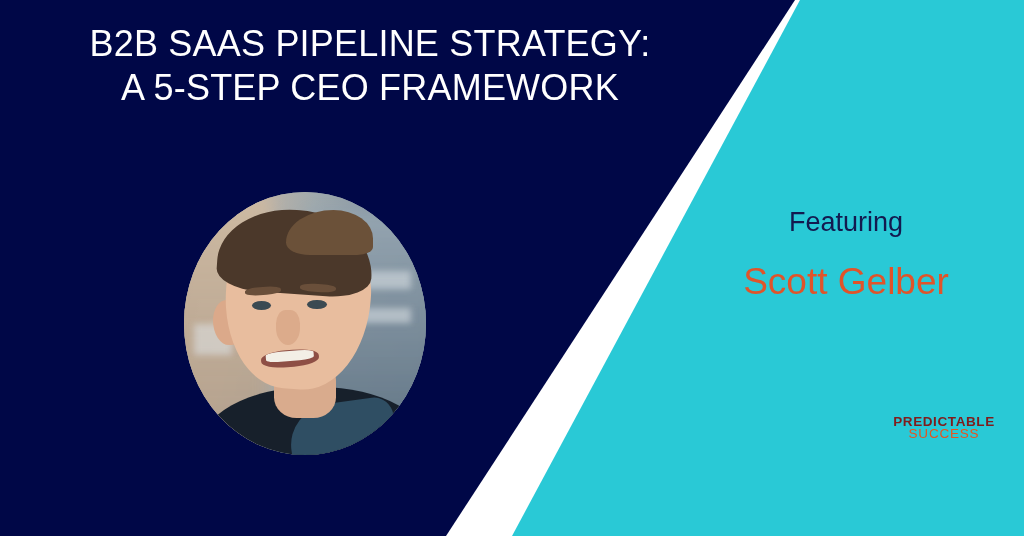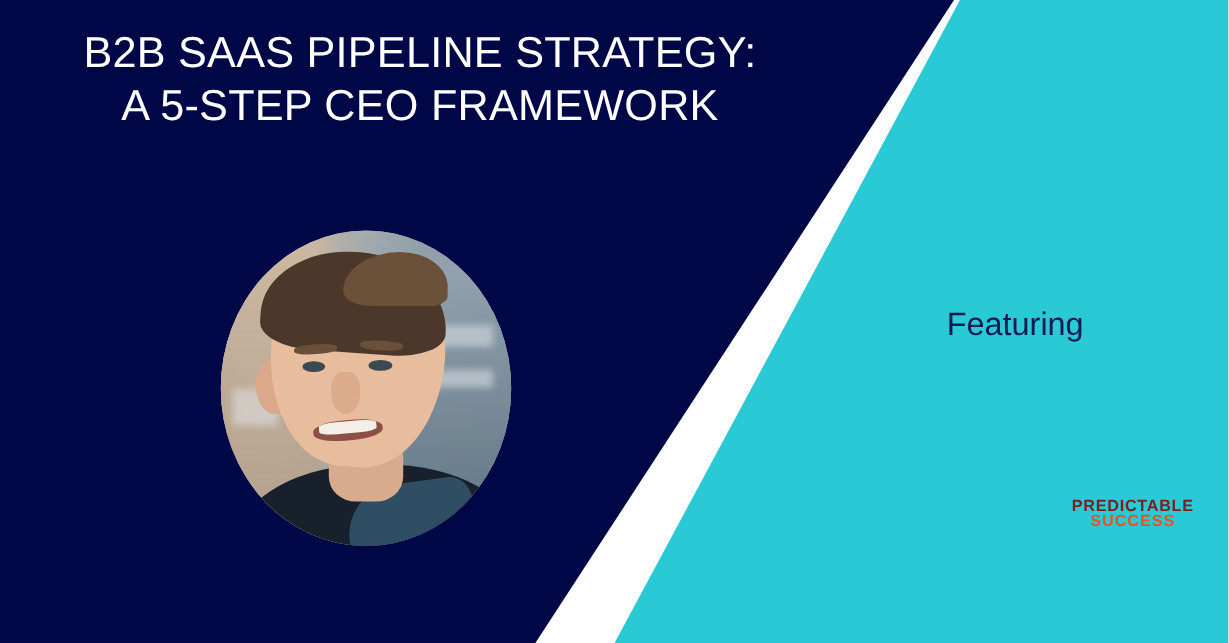--- a/index.html
+++ b/index.html
@@ -42,20 +42,21 @@
     left: 0;
     top: 22px;
     width: 700px;
     text-align: center;
     color: #ffffff;
     font-size: 36px;
     line-height: 44px;
     letter-spacing: 0.2px;
     font-weight: 400;
     white-space: pre-line;
+    padding-left: 20px;
   }
 
   
   .portrait {
     position: absolute;
     left: 184px;
     top: 192px;
     width: 242px;
     height: 263px;
     border-radius: 50%;
@@ -222,21 +223,20 @@
   .featuring {
     position: absolute;
     left: 686px;
     top: 206px;
     width: 320px;
     text-align: center;
     color: #131a4f;
     font-size: 27px;
     line-height: 32px;
     font-weight: 400;
-    margin-top: 48px;
   }
   .speaker {
     position: absolute;
     left: 686px;
     top: 260px;
     width: 320px;
     text-align: center;
     color: #e0542a;
     font-size: 37px;
     line-height: 44px;
@@ -264,21 +264,21 @@
     font-weight: bold;
     line-height: 66px;
     letter-spacing: -1px;
     margin-top: -2px;
   }
   .logo-b { color: #161c5c; }
   .logo-2 { color: #ef5a1e; }
   .logo-bottom {
     color: #e8531f;
     font-size: 13.5px;
-    font-weight: bold;
+    font-weight: normal;
     letter-spacing: 0.8px;
     line-height: 16px;
     margin-top: -4px;
     text-align: center;
   }
 </style>
 </head>
 <body>
 
 <div id="slide">
@@ -309,19 +309,20 @@
       <div class="p-eye-r"></div>
       <div class="p-nose"></div>
       <div class="p-mouth">
         <div class="p-teeth"></div>
       </div>
       <div class="portrait-blur"></div>
     </div>
   </div>
 
   <div class="featuring">Featuring</div>
+  <div class="speaker">Scott Gelber</div>
 
   <div class="logo">
     <div class="logo-top">PREDICTABLE</div>
     <div class="logo-bottom">SUCCESS</div>
   </div>
 
 </div>
 
 </body></html>

